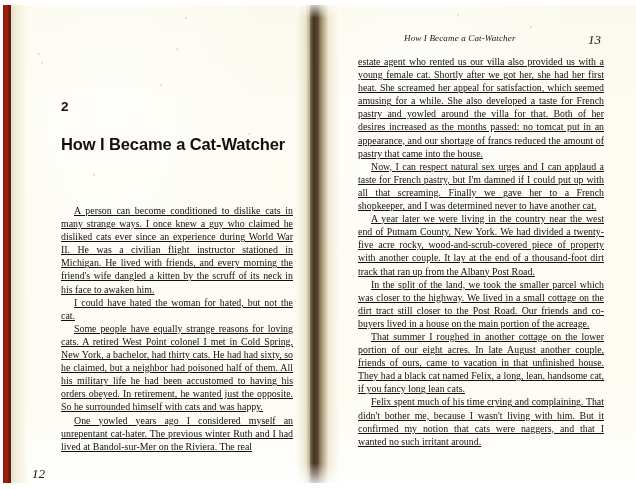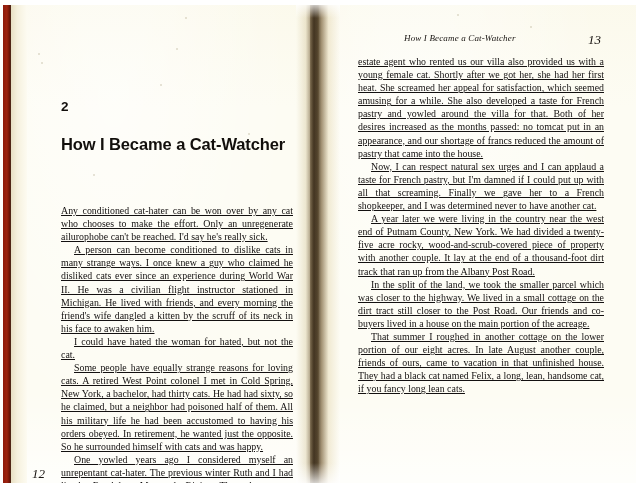--- a/index.html
+++ b/index.html
@@ -225,39 +225,39 @@
 
   <div class="edge-top"></div>
   <div class="edge-bottom"></div>
 
   <div class="textcol" style="left:61px; top:100px; width:232px;">
     <div class="chapter-number">2</div>
     <div class="chapter-title">How I Became a Cat-Watcher</div>
   </div>
 
   <div class="textcol body-text" style="left:61px; top:204px; width:232px;">
-    <p class="noindent">Any conditioned cat-hater can be won over by any cat who chooses to make the effort. Only an unregenerate ailurophobe can't be reached. I'd say he's really sick.</p>
     <p>A person can become conditioned to dislike cats in many strange ways. I once knew a guy who claimed he disliked cats ever since an experience during World War II. He was a civilian flight instructor stationed in Michigan. He lived with friends, and every morning the friend's wife dangled a kitten by the scruff of its neck in his face to awaken him.</p>
     <p>I could have hated the woman for hated, but not the cat.</p>
     <p>Some people have equally strange reasons for loving cats. A retired West Point colonel I met in Cold Spring, New York, a bachelor, had thirty cats. He had had sixty, so he claimed, but a neighbor had poisoned half of them. All his military life he had been accustomed to having his orders obeyed. In retirement, he wanted just the opposite. So he surrounded himself with cats and was happy.</p>
     <p>One yowled years ago I considered myself an unrepentant cat-hater. The previous winter Ruth and I had lived at Bandol-sur-Mer on the Riviera. The real</p>
   </div>
 
   <div class="textcol folio" style="left:32px; top:466px;">12</div>
 
   <div class="textcol running-head" style="left:404px; top:33px;">How I Became a Cat-Watcher</div>
 
   <div class="textcol folio" style="left:588px; top:32px;">13</div>
 
   <div class="textcol body-text" style="left:358px; top:55px; width:246px;">
     <p class="noindent">estate agent who rented us our villa also provided us with a young female cat. Shortly after we got her, she had her first heat. She screamed her appeal for satisfaction, which seemed amusing for a while. She also developed a taste for French pastry and yowled around the villa for that. Both of her desires increased as the months passed: no tomcat put in an appearance, and our shortage of francs reduced the amount of pastry that came into the house.</p>
     <p>Now, I can respect natural sex urges and I can applaud a taste for French pastry, but I'm damned if I could put up with all that screaming. Finally we gave her to a French shopkeeper, and I was determined never to have another cat.</p>
     <p>A year later we were living in the country near the west end of Putnam County, New York. We had divided a twenty-five acre rocky, wood-and-scrub-covered piece of property with another couple. It lay at the end of a thousand-foot dirt track that ran up from the Albany Post Road.</p>
     <p>In the split of the land, we took the smaller parcel which was closer to the highway. We lived in a small cottage on the dirt tract still closer to the Post Road. Our friends and co-buyers lived in a house on the main portion of the acreage.</p>
     <p>That summer I roughed in another cottage on the lower portion of our eight acres. In late August another couple, friends of ours, came to vacation in that unfinished house. They had a black cat named Felix, a long, lean, handsome cat, if you fancy long lean cats.</p>
+    <p>Felix spent much of his time crying and complaining. That didn't bother me, because I wasn't living with him. But it confirmed my notion that cats were naggers, and that I wanted no such irritant around.</p>
   </div>
 
   <span class="speckle" style="left:38px;  top:53px;  width:2px; height:2px;"></span>
   <span class="speckle" style="left:41px;  top:62px;  width:2px; height:2px;"></span>
   <span class="speckle" style="left:176px; top:48px;  width:2px; height:2px;"></span>
   <span class="speckle" style="left:185px; top:17px;  width:2px; height:2px;"></span>
   <span class="speckle" style="left:160px; top:84px;  width:2px; height:2px;"></span>
   <span class="speckle" style="left:248px; top:133px; width:2px; height:2px;"></span>
   <span class="speckle" style="left:93px;  top:174px; width:2px; height:2px;"></span>
   <span class="speckle" style="left:457px; top:14px;  width:2px; height:2px;"></span>

